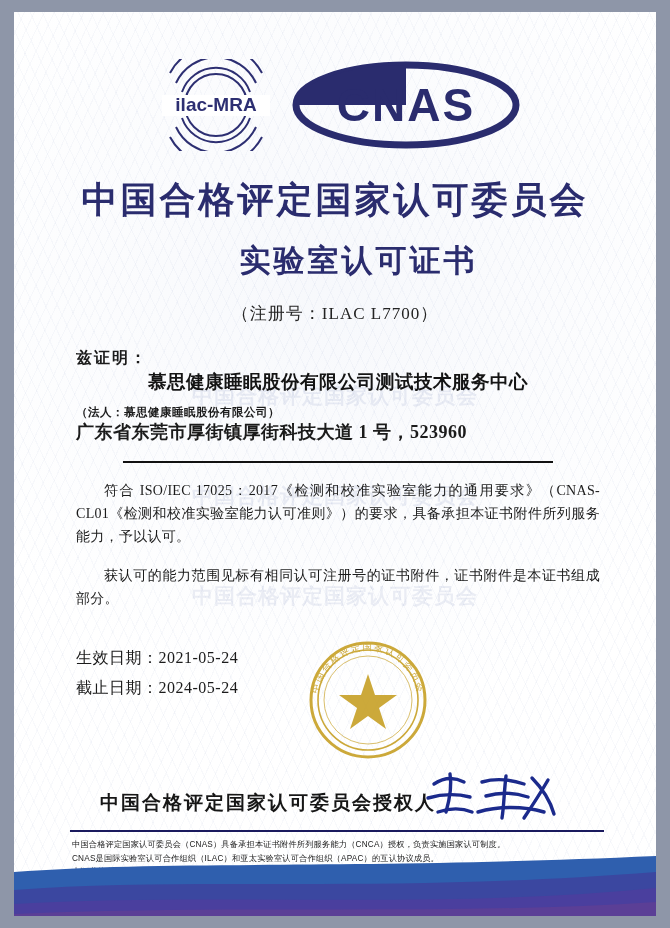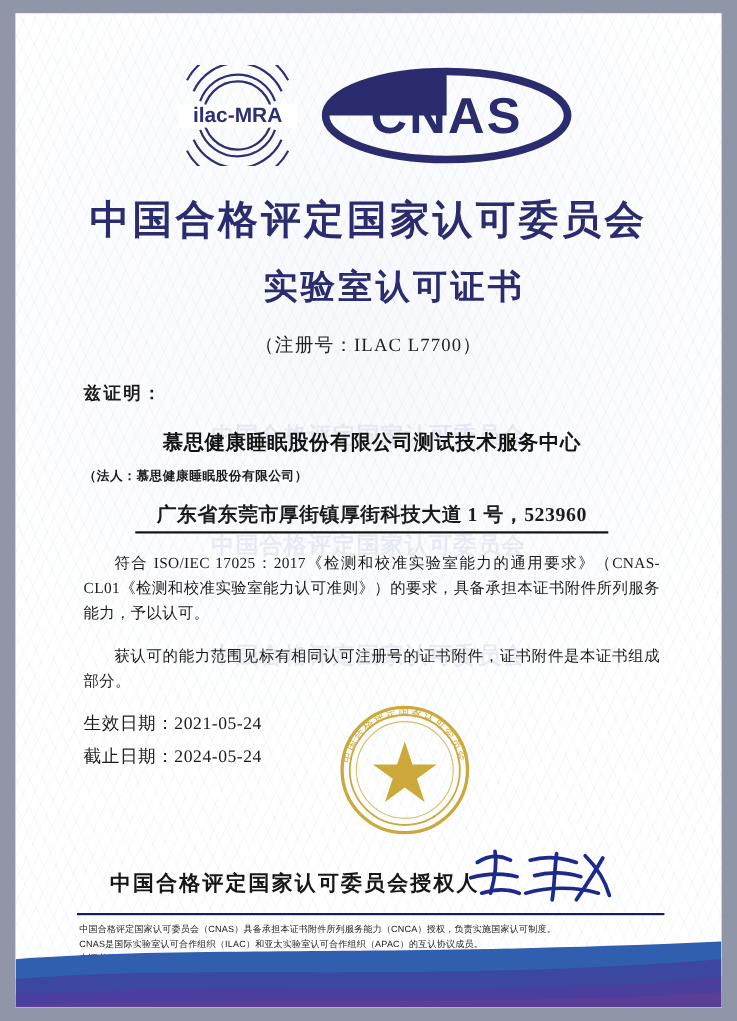--- a/index.html
+++ b/index.html
@@ -118,62 +118,59 @@
     left: 62px;
     right: 56px;
     top: 336px;
     color: #1b1b1b;
     font-family: "Liberation Serif", serif;
   }
   .certify-line {
     font-size: 16px;
     letter-spacing: 2px;
     font-weight: bold;
-    margin-bottom: 20px;
   }
   .company {
     text-align: center;
     font-size: 18.5px;
     font-weight: bold;
     letter-spacing: 0.5px;
     color: #141414;
   }
   .legal-rep {
     text-align: left;
     font-size: 11.5px;
     font-weight: bold;
     margin-top: 11px;
     letter-spacing: 0.5px;
     color: #1b1b1b;
   }
   .address {
-    text-align: center;
     font-size: 18px;
     font-weight: bold;
-    margin-top: 16px;
     letter-spacing: 0.5px;
-    padding-bottom: 3px;
+    padding-bottom: 17px;
   }
   .address-underline {
     width: 430px;
     height: 1.6px;
     background: #111;
     margin: 0 auto;
   }
   .para {
     font-size: 14px;
     line-height: 1.65;
     letter-spacing: 0.3px;
     margin-top: 16px;
     text-align: justify;
   }
   .para.indent { text-indent: 2em; }
 
   .dates {
-    margin-top: 12px;
+    margin-top: 33px;
     font-size: 16px;
     line-height: 1.9;
     letter-spacing: 0.5px;
   }
 
   
   .seal {
     position: absolute;
     left: 292px;
     top: 626px;

